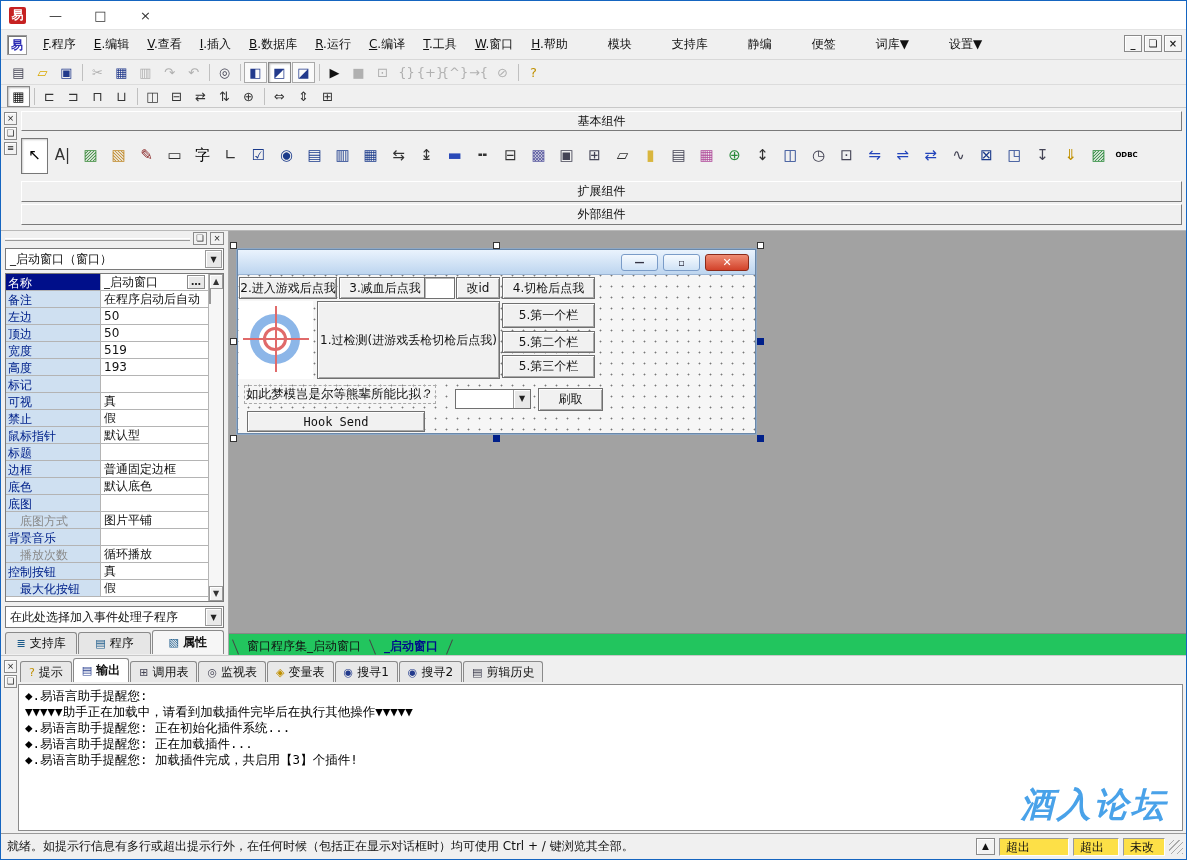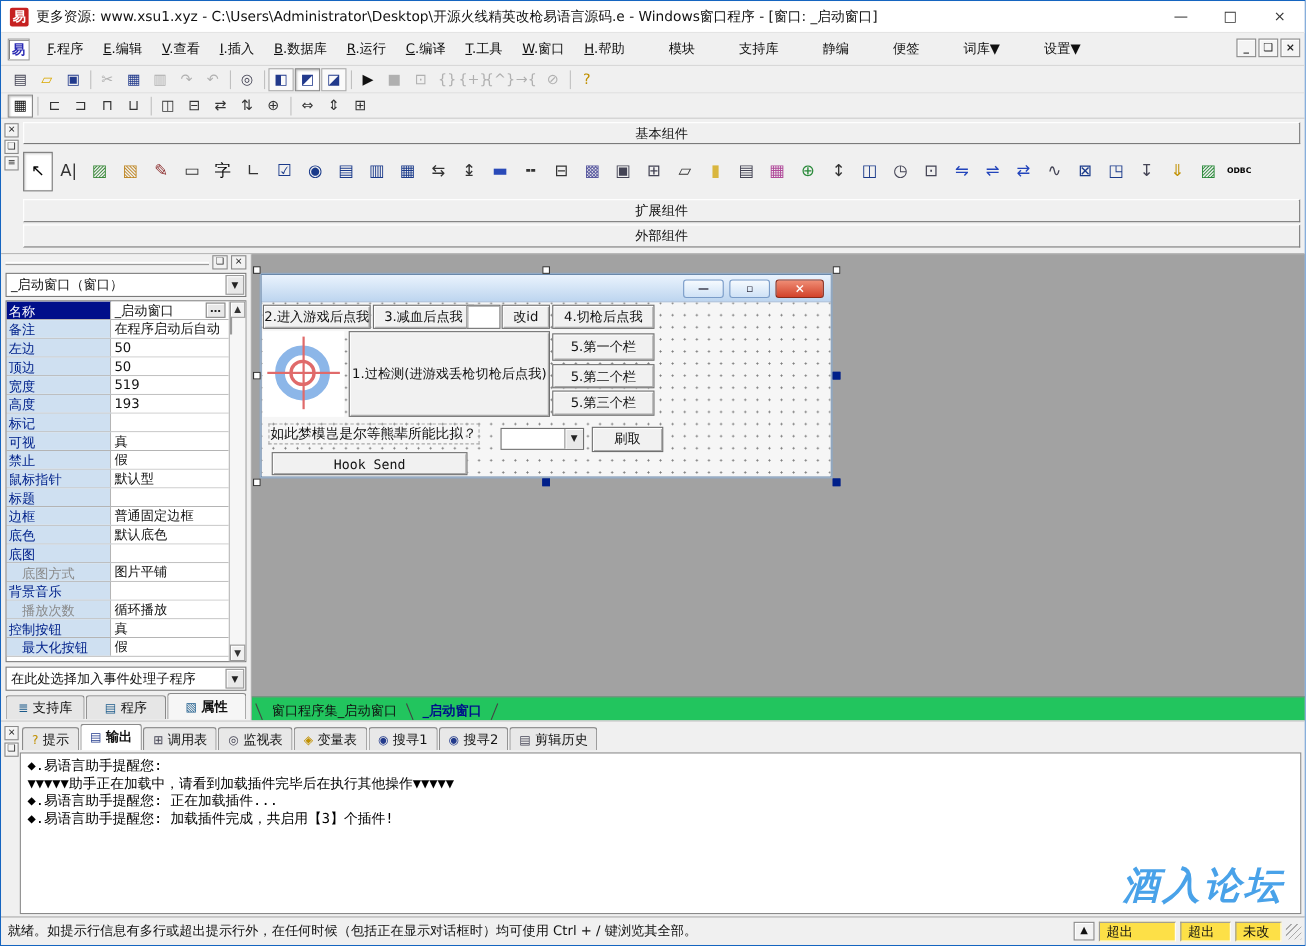--- a/index.html
+++ b/index.html
@@ -130,21 +130,20 @@
   .sfield.w1{width:70px}.sfield.w2{width:46px}.sfield.w3{width:42px}
   .gripcorner{width:14px;height:14px;background:repeating-linear-gradient(135deg,transparent 0 3px,#aaa 3px 4px)}
 </style>
 </head>
 <body>
 
 <div class="app">
 
   <div class="titlebar">
     <span class="app-ico">易</span>
-    <span class="title-text">更多资源: www.xsu1.xyz - C:\Users\Administrator\Desktop\开源火线精英改枪易语言源码.e - Windows窗口程序 - [窗口: _启动窗口]</span>
     <div class="winbtns">
       <span class="winbtn">—</span>
       <span class="winbtn">□</span>
       <span class="winbtn close">×</span>
     </div>
   </div>
 
   <div class="menubar">
     <span class="mdi-ico">易</span>
     <div class="menus">
@@ -818,20 +817,21 @@
           <span>剪辑历史</span>
         </span>
       </div>
     <div class="out-body">
       <div>
 
           <div class="oline">◆.易语言助手提醒您:</div>
 
           <div class="oline">▼▼▼▼▼助手正在加载中，请看到加载插件完毕后在执行其他操作▼▼▼▼▼</div>
 
+          <div class="oline">◆.易语言助手提醒您: 正在初始化插件系统...</div>
 
           <div class="oline">◆.易语言助手提醒您: 正在加载插件...</div>
 
           <div class="oline">◆.易语言助手提醒您: 加载插件完成，共启用【3】个插件!</div>
 
         </div>
       <span class="watermark">酒入论坛</span>
     </div>
   </div>
 

